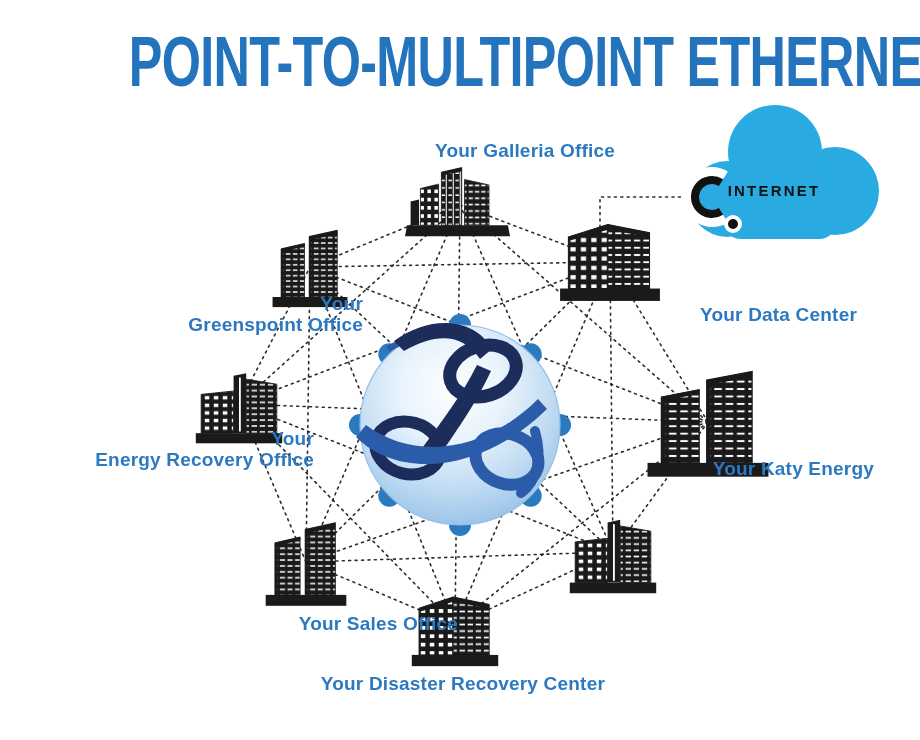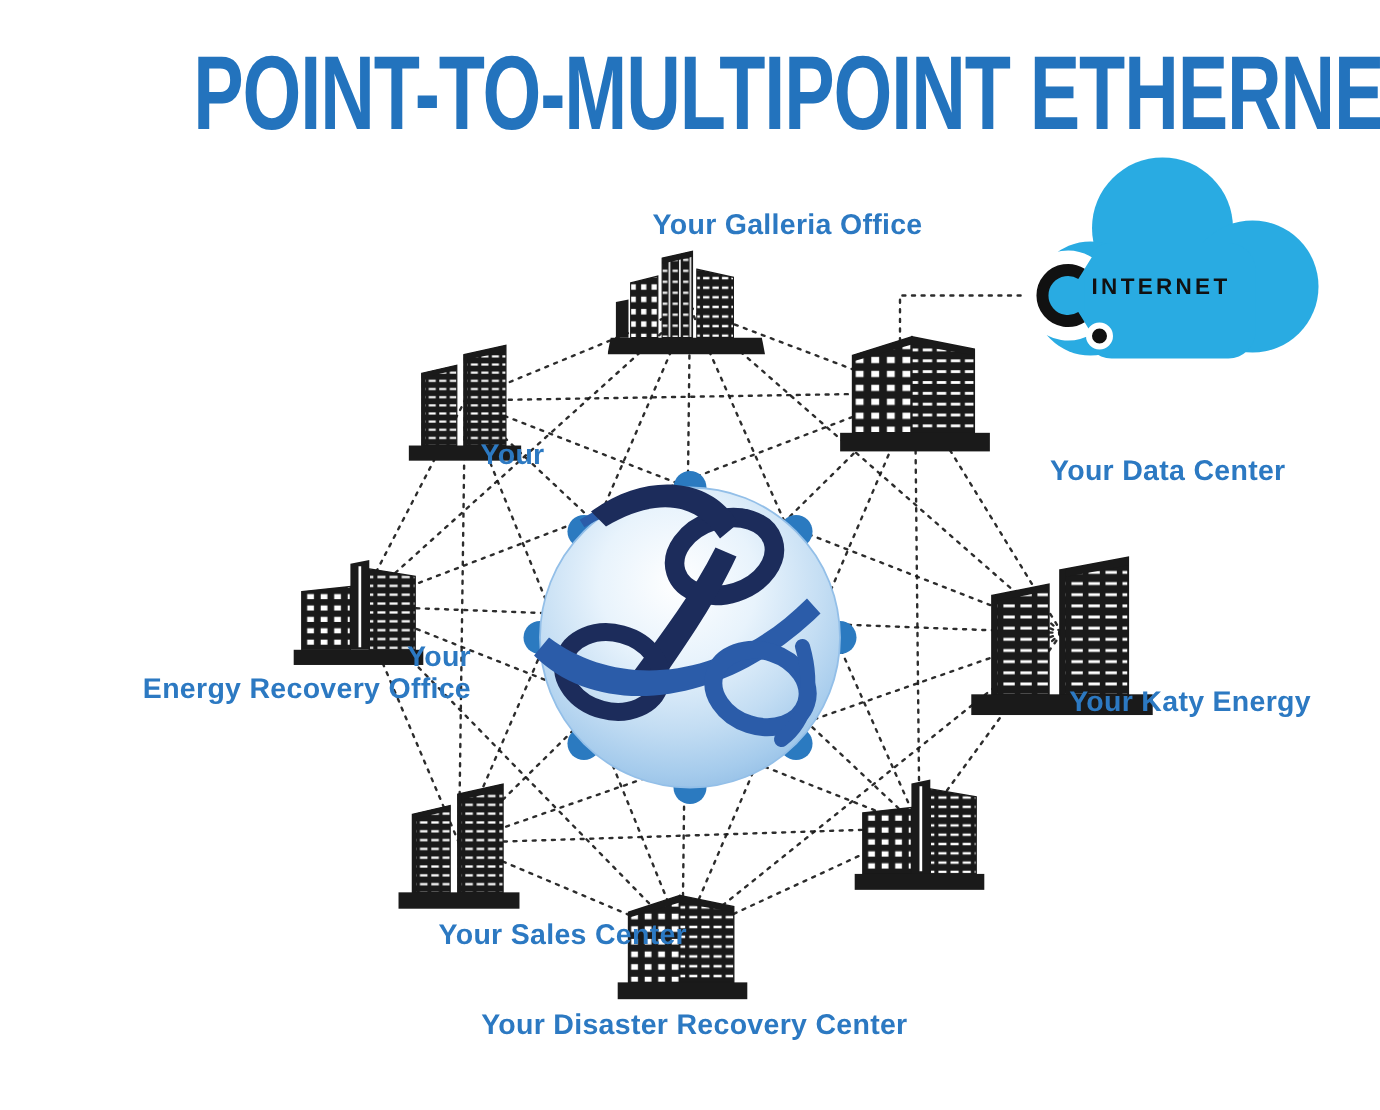--- a/index.html
+++ b/index.html
@@ -163,28 +163,29 @@
   <div class="label" style="left:557px;top:304px">
     <span>Your Data Center</span>
   </div>
   <div class="label" style="left:574px;top:458px">
     <span>Your Katy Energy</span>
   </div>
   <div class="label" style="left:305px;top:673px">
     <span>Your Disaster Recovery Center</span>
   </div>
   <div class="label" style="left:158px;top:613px">
-    <span>Your Sales Center</span>
+    <span>Your Sales Office</span>
   </div>
   <div class="label" style="left:14px;top:428px">
     <span>Your</span>
     <span>Energy Recovery Office</span>
   </div>
   <div class="label" style="left:63px;top:293px">
     <span>Your</span>
+    <span>Greenspoint Office</span>
   </div>
 
   <svg id="hub" style="left:342px;top:307px" width="236" height="236" viewBox="0 0 236 236">
     <defs>
       <radialGradient id="gSphere" cx="46%" cy="32%" r="75%">
         <stop offset="0%" stop-color="#ffffff"></stop>
         <stop offset="35%" stop-color="#e8f3fc"></stop>
         <stop offset="65%" stop-color="#c3ddf3"></stop>
         <stop offset="85%" stop-color="#a5cbec"></stop>
         <stop offset="100%" stop-color="#8cb9e3"></stop>

